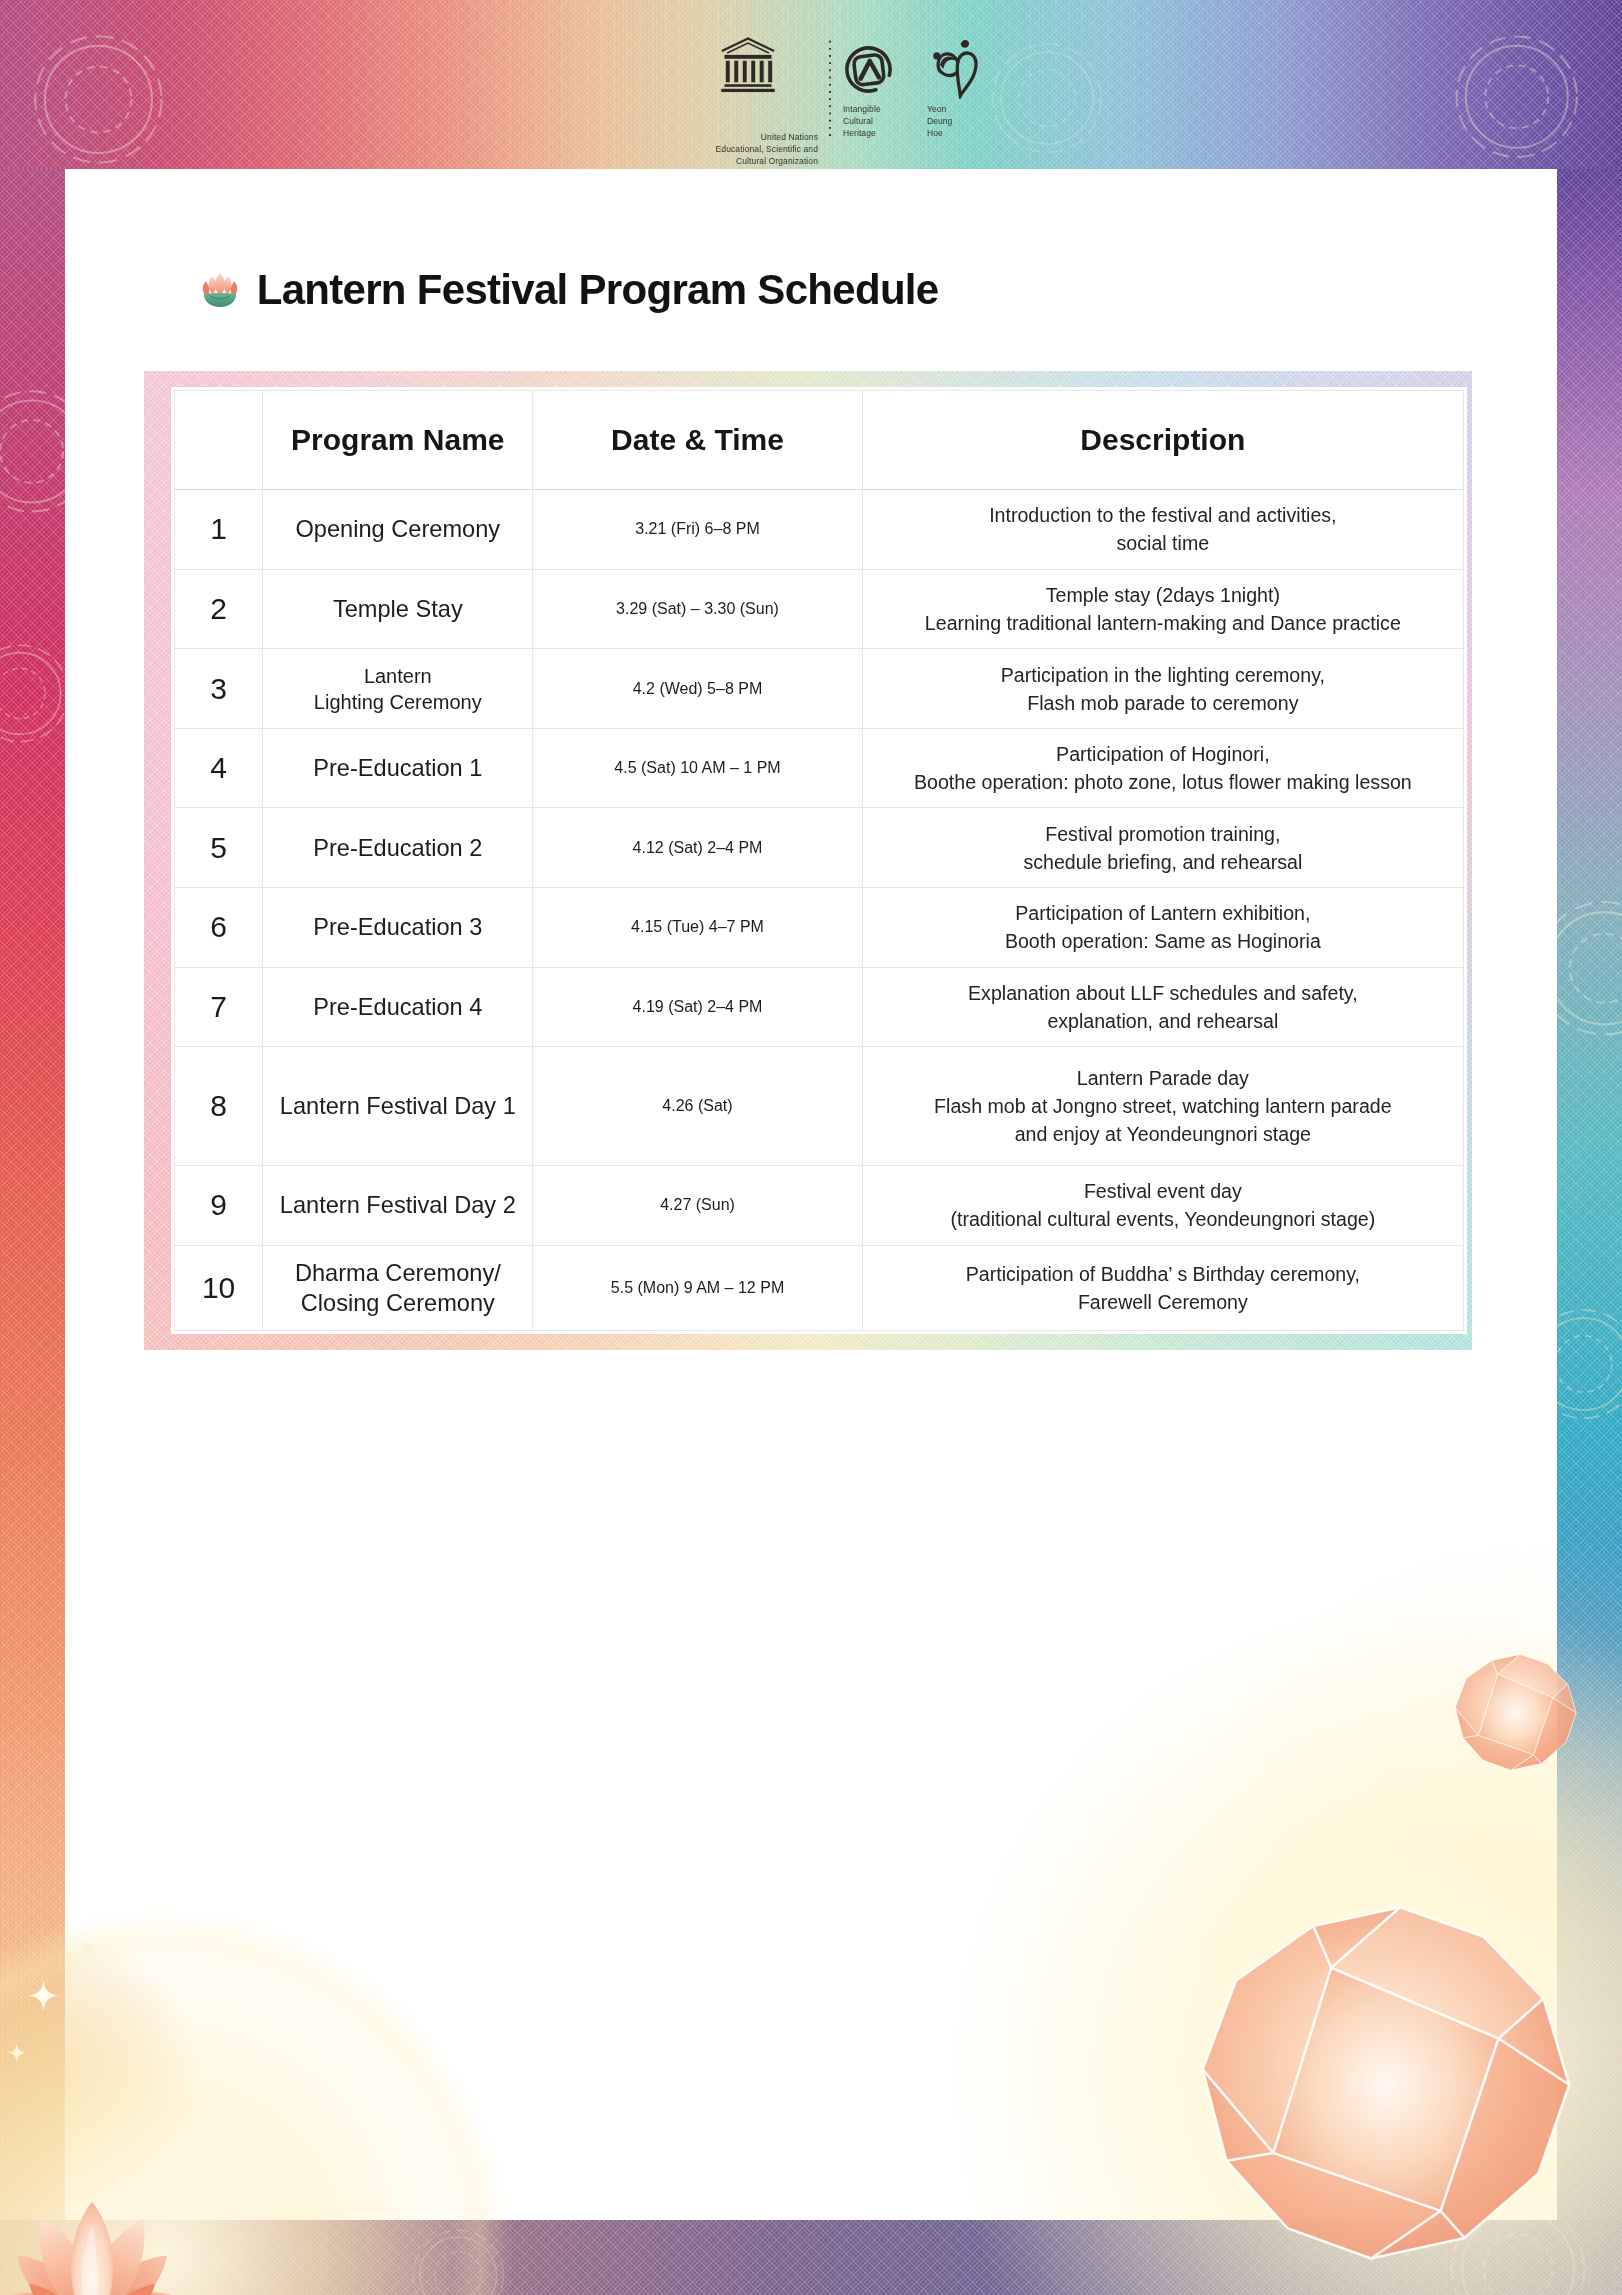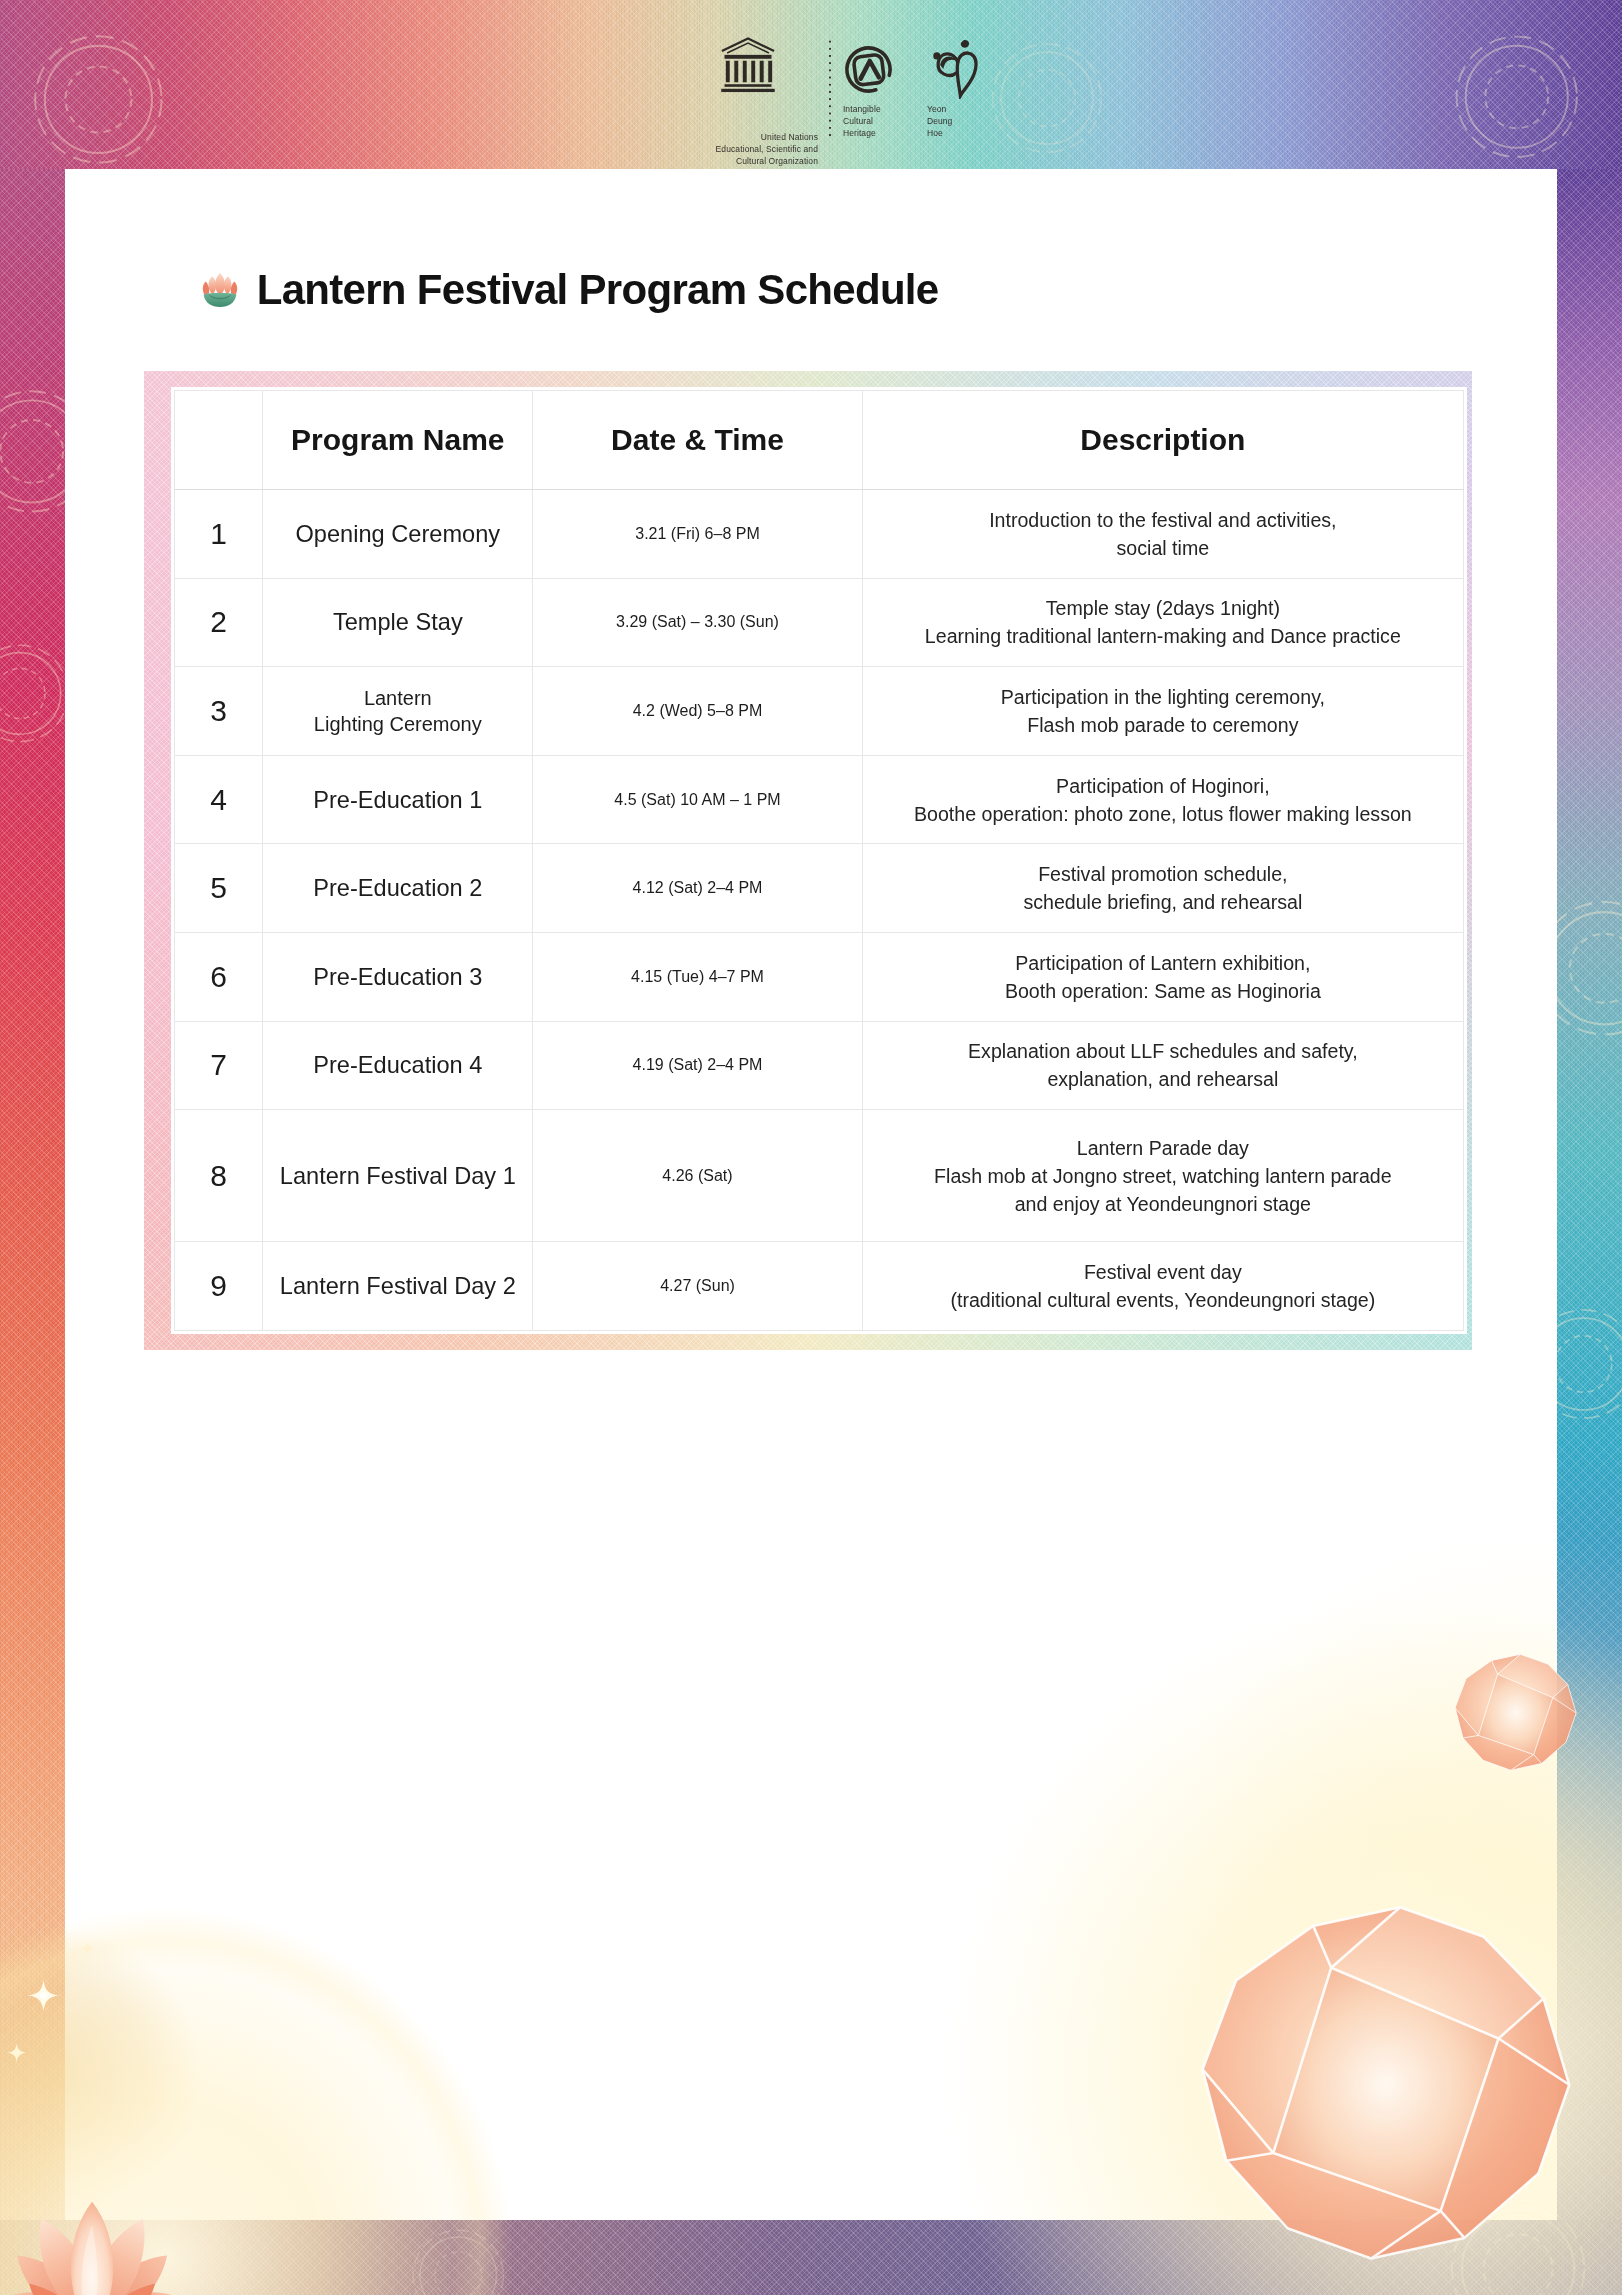--- a/index.html
+++ b/index.html
@@ -194,21 +194,21 @@
                 <span class="ln">Boothe operation: photo zone, lotus flower making lesson</span>
               </td>
           </tr>
           <tr>
             <td class="c-num">5</td>
             <td class="c-name">
                 <span class="ln">Pre-Education 2</span>
               </td>
             <td class="c-date">4.12 (Sat) 2–4 PM</td>
             <td class="c-desc">
-                <span class="ln">Festival promotion schedule,</span>
+                <span class="ln">Festival promotion training,</span>
                 <span class="ln">schedule briefing, and rehearsal</span>
               </td>
           </tr>
           <tr>
             <td class="c-num">6</td>
             <td class="c-name">
                 <span class="ln">Pre-Education 3</span>
               </td>
             <td class="c-date">4.15 (Tue) 4–7 PM</td>
             <td class="c-desc">
@@ -241,20 +241,32 @@
           </tr>
           <tr>
             <td class="c-num">9</td>
             <td class="c-name">
                 <span class="ln">Lantern Festival Day 2</span>
               </td>
             <td class="c-date">4.27 (Sun)</td>
             <td class="c-desc">
                 <span class="ln">Festival event day</span>
                 <span class="ln">(traditional cultural events, Yeondeungnori stage)</span>
+              </td>
+          </tr>
+          <tr>
+            <td class="c-num">10</td>
+            <td class="c-name">
+                <span class="ln">Dharma Ceremony/</span>
+                <span class="ln">Closing Ceremony</span>
+              </td>
+            <td class="c-date">5.5 (Mon) 9 AM – 12 PM</td>
+            <td class="c-desc">
+                <span class="ln">Participation of Buddha’ s Birthday ceremony,</span>
+                <span class="ln">Farewell Ceremony</span>
               </td>
           </tr>
         </tbody>
       </table>
     </div>
   </div>
 </div>
 
 <div class="glow glow-gold"></div>
 <div class="glow glow-bl"></div>

